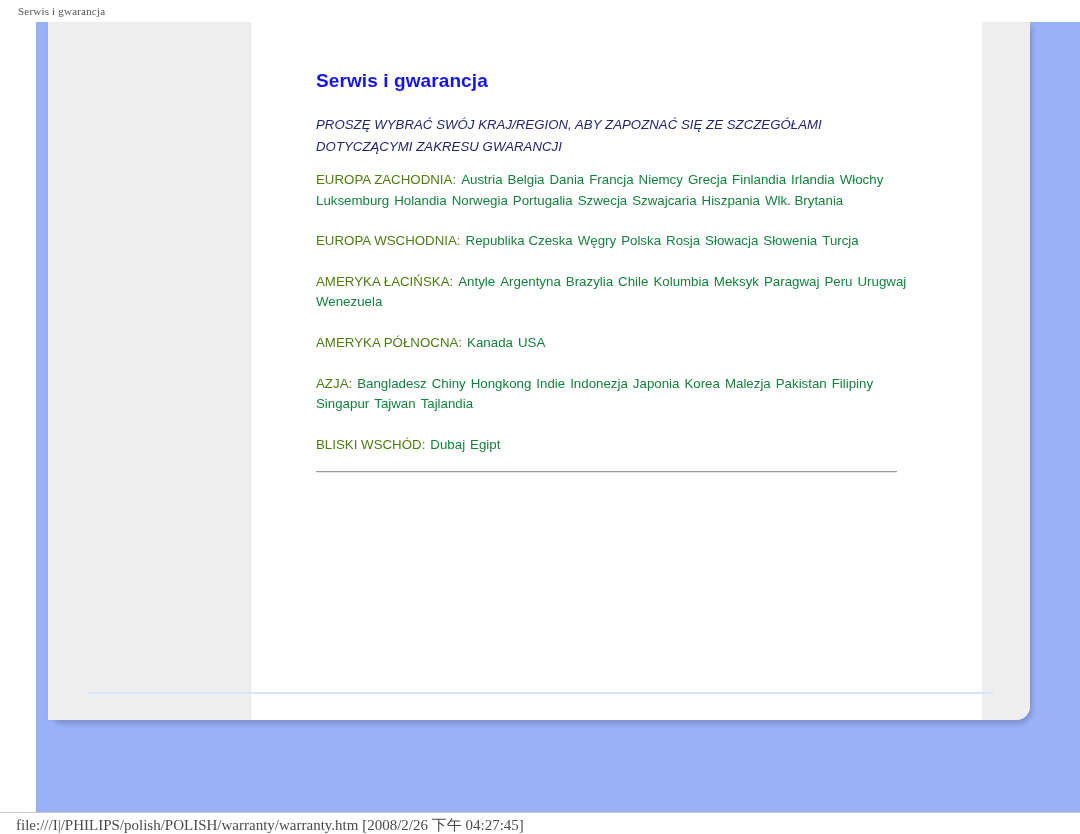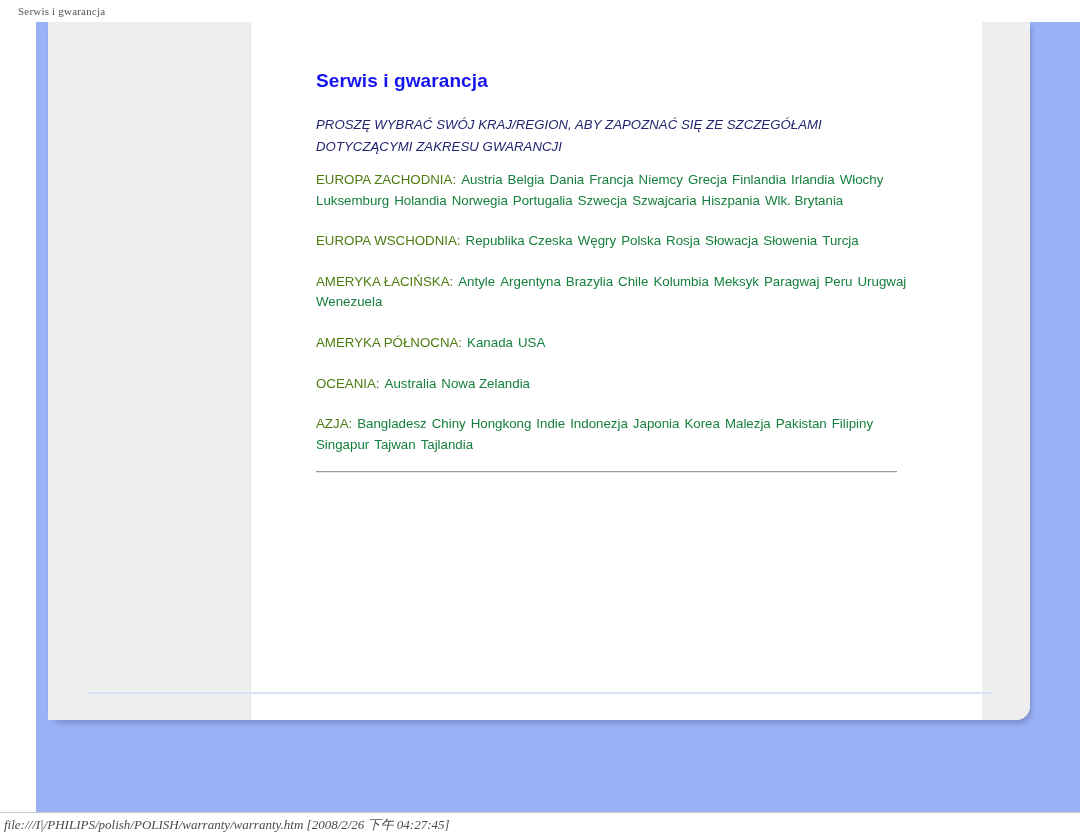--- a/index.html
+++ b/index.html
@@ -192,27 +192,26 @@
     left: 0;
     bottom: 0;
     width: 1080px;
     height: 22px;
     background: #ffffff;
     border-top: 1px solid #c9c9c9;
     box-sizing: border-box;
   }
   .status-text {
     position: absolute;
-    left: 4px;
+    left: 16px;
     top: 3px;
     font-family: "Liberation Serif", serif;
-    font-size: 13px;
+    font-size: 15px;
     color: #4a4a4a;
     white-space: nowrap;
-    font-style: italic;
   }
 </style>
 </head>
 <body>
 
 <div class="print-header">Serwis i gwarancja</div>
 
 <div class="page-field">
 
   <div class="blue-canvas"></div>
@@ -227,22 +226,22 @@
 
         <h1 class="doc-title">Serwis i gwarancja</h1>
 
         <div class="doc-subtitle">PROSZĘ WYBRAĆ SWÓJ KRAJ/REGION, ABY ZAPOZNAĆ SIĘ ZE SZCZEGÓŁAMI DOTYCZĄCYMI ZAKRESU GWARANCJI</div>
 
         <div class="regions">
             <p class="region"><span class="region-label">EUROPA ZACHODNIA:</span><span class="region-links"><span class="link-sep">&nbsp;</span><a href="#">Austria</a><span class="link-sep">&nbsp;</span><a href="#">Belgia</a><span class="link-sep">&nbsp;</span><a href="#">Dania</a><span class="link-sep">&nbsp;</span><a href="#">Francja</a><span class="link-sep">&nbsp;</span><a href="#">Niemcy</a><span class="link-sep">&nbsp;</span><a href="#">Grecja</a><span class="link-sep">&nbsp;</span><a href="#">Finlandia</a><span class="link-sep">&nbsp;</span><a href="#">Irlandia</a><span class="link-sep">&nbsp;</span><a href="#">Włochy</a><span class="link-sep">&nbsp;</span><a href="#">Luksemburg</a><span class="link-sep">&nbsp;</span><a href="#">Holandia</a><span class="link-sep">&nbsp;</span><a href="#">Norwegia</a><span class="link-sep">&nbsp;</span><a href="#">Portugalia</a><span class="link-sep">&nbsp;</span><a href="#">Szwecja</a><span class="link-sep">&nbsp;</span><a href="#">Szwajcaria</a><span class="link-sep">&nbsp;</span><a href="#">Hiszpania</a><span class="link-sep">&nbsp;</span><a href="#">Wlk. Brytania</a></span></p>
             <p class="region"><span class="region-label">EUROPA WSCHODNIA:</span><span class="region-links"><span class="link-sep">&nbsp;</span><a href="#">Republika Czeska</a><span class="link-sep">&nbsp;</span><a href="#">Węgry</a><span class="link-sep">&nbsp;</span><a href="#">Polska</a><span class="link-sep">&nbsp;</span><a href="#">Rosja</a><span class="link-sep">&nbsp;</span><a href="#">Słowacja</a><span class="link-sep">&nbsp;</span><a href="#">Słowenia</a><span class="link-sep">&nbsp;</span><a href="#">Turcja</a></span></p>
             <p class="region"><span class="region-label">AMERYKA ŁACIŃSKA:</span><span class="region-links"><span class="link-sep">&nbsp;</span><a href="#">Antyle</a><span class="link-sep">&nbsp;</span><a href="#">Argentyna</a><span class="link-sep">&nbsp;</span><a href="#">Brazylia</a><span class="link-sep">&nbsp;</span><a href="#">Chile</a><span class="link-sep">&nbsp;</span><a href="#">Kolumbia</a><span class="link-sep">&nbsp;</span><a href="#">Meksyk</a><span class="link-sep">&nbsp;</span><a href="#">Paragwaj</a><span class="link-sep">&nbsp;</span><a href="#">Peru</a><span class="link-sep">&nbsp;</span><a href="#">Urugwaj</a><span class="link-sep">&nbsp;</span><a href="#">Wenezuela</a></span></p>
             <p class="region"><span class="region-label">AMERYKA PÓŁNOCNA:</span><span class="region-links"><span class="link-sep">&nbsp;</span><a href="#">Kanada</a><span class="link-sep">&nbsp;</span><a href="#">USA</a></span></p>
-            <p class="region"><span class="region-label">OCEANIA:</span><span class="region-links"><span class="link-sep">&nbsp;</span><a href="#">Australia</a><span class="link-sep">&nbsp;</span><a href="#">Nowa Zelandia</a></span></p>
             <p class="region"><span class="region-label">AZJA:</span><span class="region-links"><span class="link-sep">&nbsp;</span><a href="#">Bangladesz</a><span class="link-sep">&nbsp;</span><a href="#">Chiny</a><span class="link-sep">&nbsp;</span><a href="#">Hongkong</a><span class="link-sep">&nbsp;</span><a href="#">Indie</a><span class="link-sep">&nbsp;</span><a href="#">Indonezja</a><span class="link-sep">&nbsp;</span><a href="#">Japonia</a><span class="link-sep">&nbsp;</span><a href="#">Korea</a><span class="link-sep">&nbsp;</span><a href="#">Malezja</a><span class="link-sep">&nbsp;</span><a href="#">Pakistan</a><span class="link-sep">&nbsp;</span><a href="#">Filipiny</a><span class="link-sep">&nbsp;</span><a href="#">Singapur</a><span class="link-sep">&nbsp;</span><a href="#">Tajwan</a><span class="link-sep">&nbsp;</span><a href="#">Tajlandia</a></span></p>
+            <p class="region"><span class="region-label">BLISKI WSCHÓD:</span><span class="region-links"><span class="link-sep">&nbsp;</span><a href="#">Dubaj</a><span class="link-sep">&nbsp;</span><a href="#">Egipt</a></span></p>
           </div>
 
         <hr class="doc-rule">
       </div>
     </div>
 
     <div class="sheet-rightstrip"></div>
     <div class="sheet-bottom-rule"></div>
   </div>
 </div>

